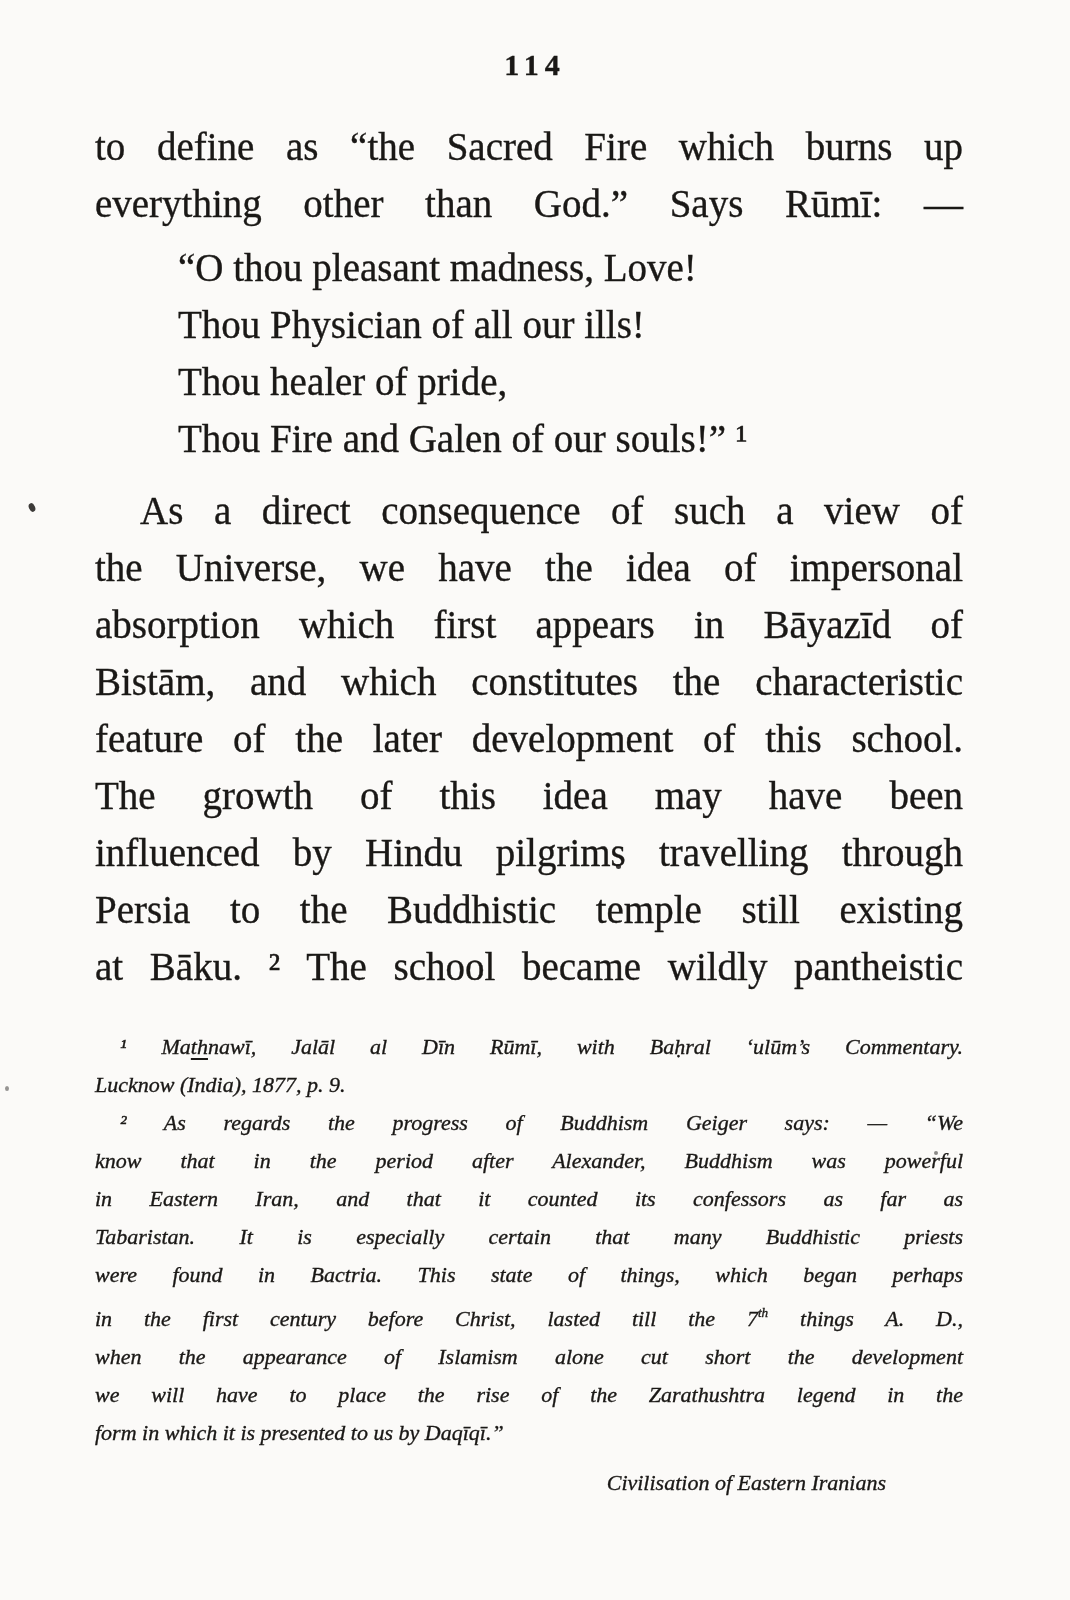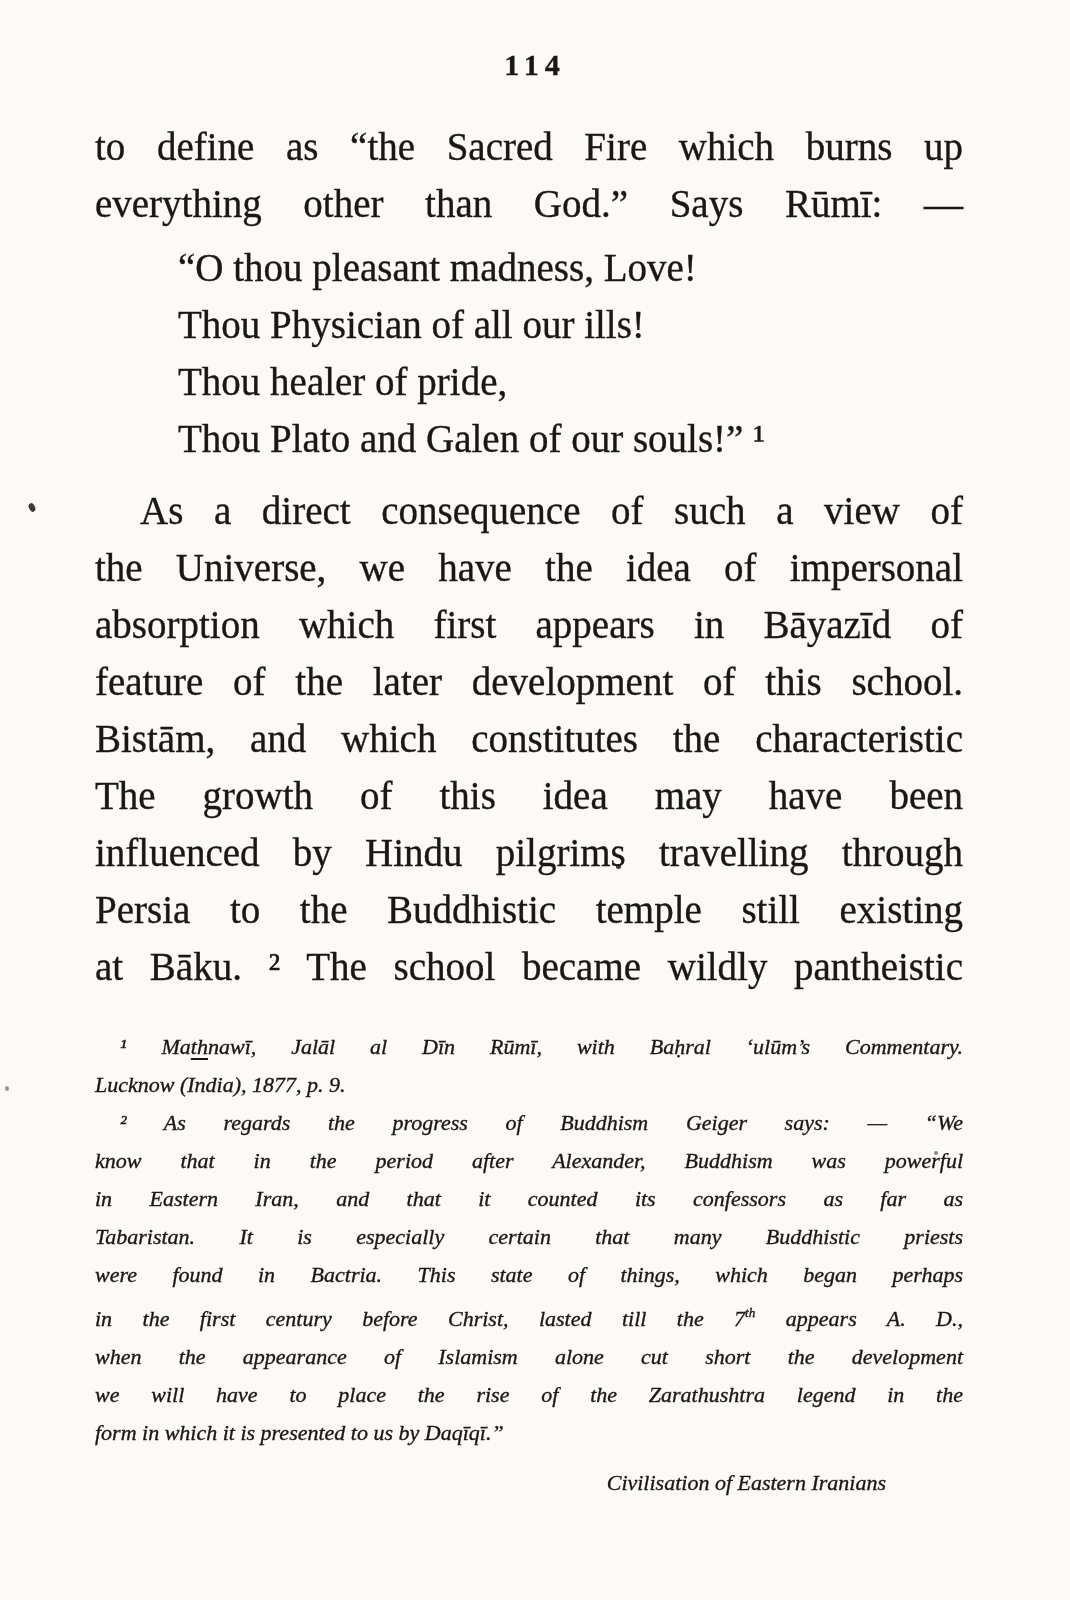--- a/index.html
+++ b/index.html
@@ -62,44 +62,44 @@
 
   <div class="block body-text" style="top:118px">
     <div class="line">to define as “the Sacred Fire which burns up</div>
     <div class="line">everything other than God.” Says Rūmī: —</div>
   </div>
 
   <div class="block body-text poem" style="top:239px">
     <div class="line">“O thou pleasant madness, Love!</div>
     <div class="line">Thou Physician of all our ills!</div>
     <div class="line">Thou healer of pride,</div>
-    <div class="line">Thou Plato and Galen of our souls!” ¹</div>
+    <div class="line">Thou Fire and Galen of our souls!” ¹</div>
   </div>
 
   <div class="block body-text" style="top:482px">
     <div class="line indent45">As a direct consequence of such a view of</div>
     <div class="line">the Universe, we have the idea of impersonal</div>
     <div class="line">absorption which first appears in Bāyazīd of</div>
+    <div class="line">Bistām, and which constitutes the characteristic</div>
     <div class="line">feature of the later development of this school.</div>
-    <div class="line">Bistām, and which constitutes the characteristic</div>
     <div class="line">The growth of this idea may have been</div>
     <div class="line">influenced by Hindu pilgrims travelling through</div>
     <div class="line">Persia to the Buddhistic temple still existing</div>
     <div class="line">at Bāku. ² The school became wildly pantheistic</div>
   </div>
 
   <div class="block fn-text" style="top:1028px">
     <div class="line indent25"><span>¹ Ma</span><span class="u">th</span><span>nawī, Jalāl al Dīn Rūmī, with Baḥral ‘ulūm’s Commentary.</span></div>
     <div class="line left">Lucknow (India), 1877, p. 9.</div>
     <div class="line indent25">² As regards the progress of Buddhism Geiger says: — “We</div>
     <div class="line">know that in the period after Alexander, Buddhism was powerful</div>
     <div class="line">in Eastern Iran, and that it counted its confessors as far as</div>
     <div class="line">Tabaristan. It is especially certain that many Buddhistic priests</div>
     <div class="line">were found in Bactria. This state of things, which began perhaps</div>
-    <div class="line"><span>in the first century before Christ, lasted till the 7</span><span class="sup">th</span><span> appears A. D.,</span></div>
+    <div class="line"><span>in the first century before Christ, lasted till the 7</span><span class="sup">th</span><span> things A. D.,</span></div>
     <div class="line">when the appearance of Islamism alone cut short the development</div>
     <div class="line">we will have to place the rise of the Zarathushtra legend in the</div>
     <div class="line left">form in which it is presented to us by Daqīqī.”</div>
   </div>
 
   <div class="block fn-text" style="top:1464px">
     <div class="attr-line-1">Civilisation of Eastern Iranians</div>
   </div>
 
   <div class="speck speck1"></div>

